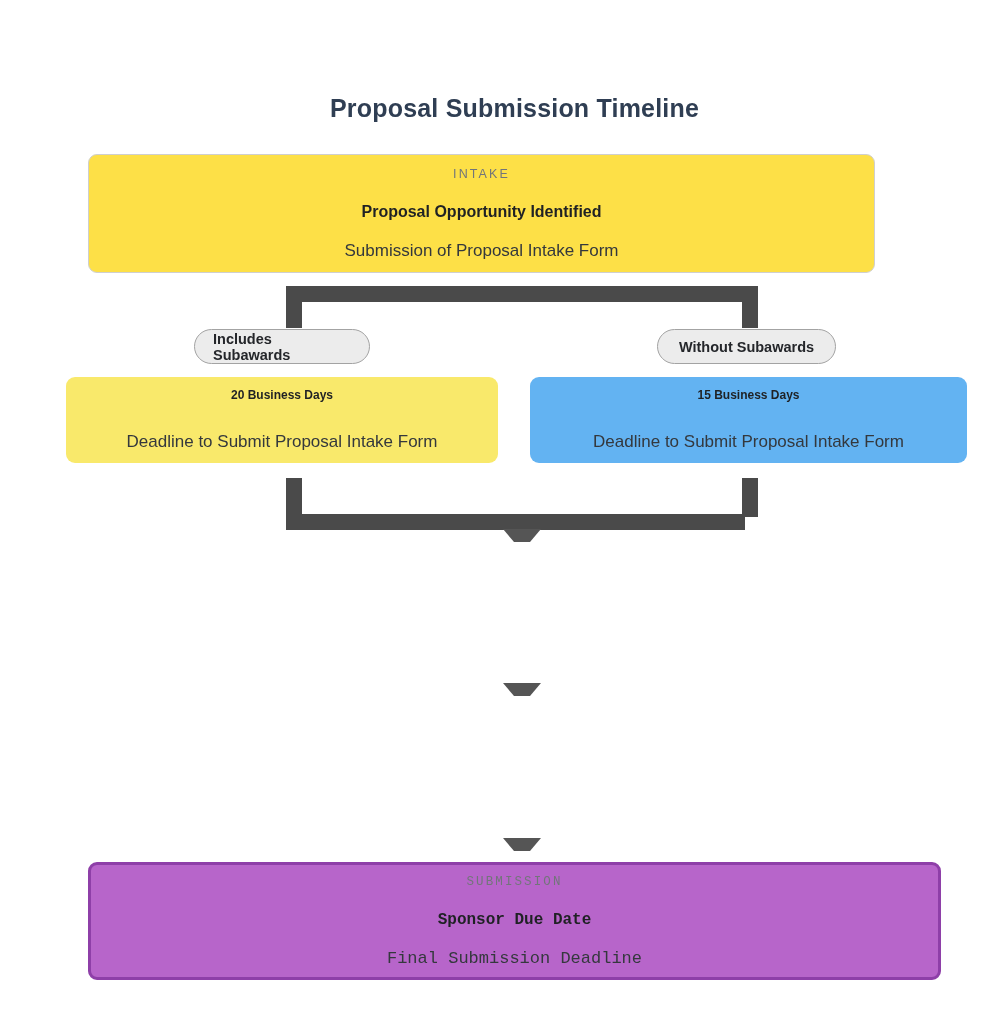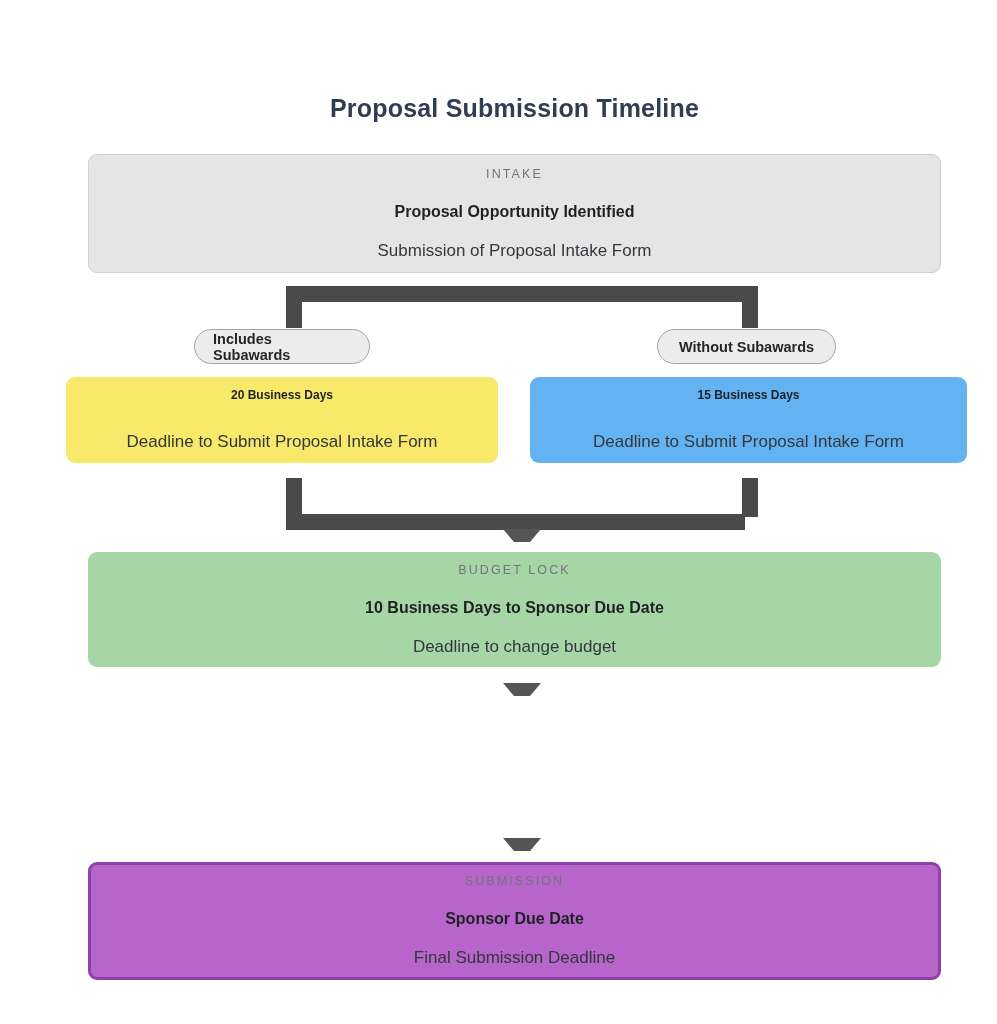--- a/index.html
+++ b/index.html
@@ -61,22 +61,22 @@
 
   .stage-sub {
     font-size: 17px;
     font-weight: normal;
     color: #34383d;
     text-align: center;
   }
 
   
   #box-intake {
-    left: 72px;  top: 138px;  width: 853px; height: 119px;
-    background: #e5e5e5;
+    left: 72px;  top: 138px;  width: 787px; height: 119px;
+    background: #fde047;
     border: 1.4px solid #cfcfcf;
   }
 
   #box-subaward-yes {
     left: 50px;  top: 361px;  width: 432px; height: 86px;
     background: #F9E96B;
   }
 
   #box-subaward-no {
     left: 514px; top: 361px;  width: 437px; height: 86px;
@@ -90,20 +90,21 @@
 
   #box-ocga-review {
     left: 72px;  top: 691px;  width: 853px; height: 115px;
     background: #83DDE9;
   }
 
   #box-submission {
     left: 72px;  top: 846px;  width: 853px; height: 118px;
     background: #B765CA;
     border: 3px solid #8E3FA8;
+    font-family: Liberation Mono, monospace;
   }
 
   
   .stage.compact .stage-title { font-size: 12px; margin-bottom: 14px; }
   .stage.compact .stage-sub   { font-size: 17px; }
 
   
   .branch-pill {
     position: absolute;
     height: 35px;
@@ -180,25 +181,20 @@
   <div class="stage compact" id="box-subaward-no">
     <div class="stage-title">15 Business Days</div>
     <div class="stage-sub">Deadline to Submit Proposal Intake Form</div>
   </div>
 
   <div class="conn-line conn-v" id="merge-v-left"></div>
   <div class="conn-line conn-v" id="merge-v-right"></div>
   <div class="conn-line conn-h" id="merge-h"></div>
   <div class="arrow-down" id="arrow-to-budget-lock"></div>
 
-  <div class="stage" id="box-budget-lock">
-    <div class="stage-kicker">BUDGET LOCK</div>
-    <div class="stage-title">10 Business Days to Sponsor Due Date</div>
-    <div class="stage-sub">Deadline to change budget</div>
-  </div>
 
   <div class="arrow-down" id="arrow-to-ocga"></div>
 
 
   <div class="arrow-down" id="arrow-to-submission"></div>
 
   <div class="stage" id="box-submission">
     <div class="stage-kicker">SUBMISSION</div>
     <div class="stage-title">Sponsor Due Date</div>
     <div class="stage-sub">Final Submission Deadline</div>

